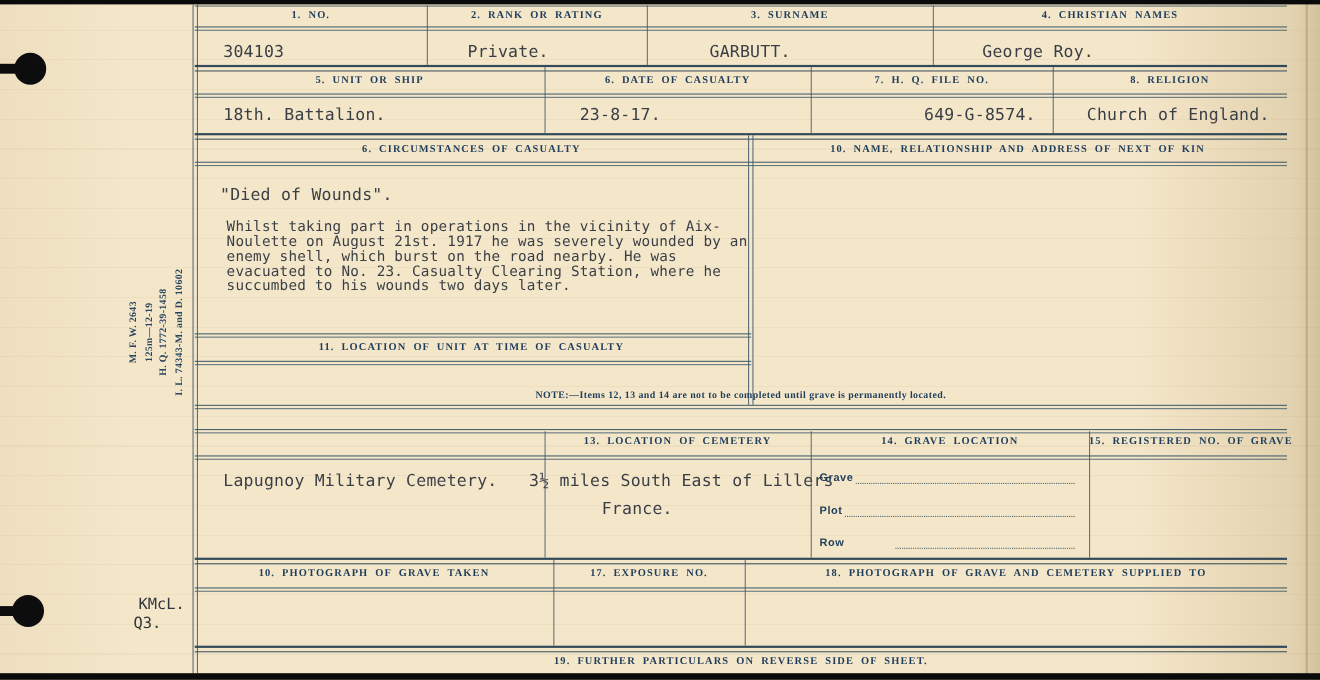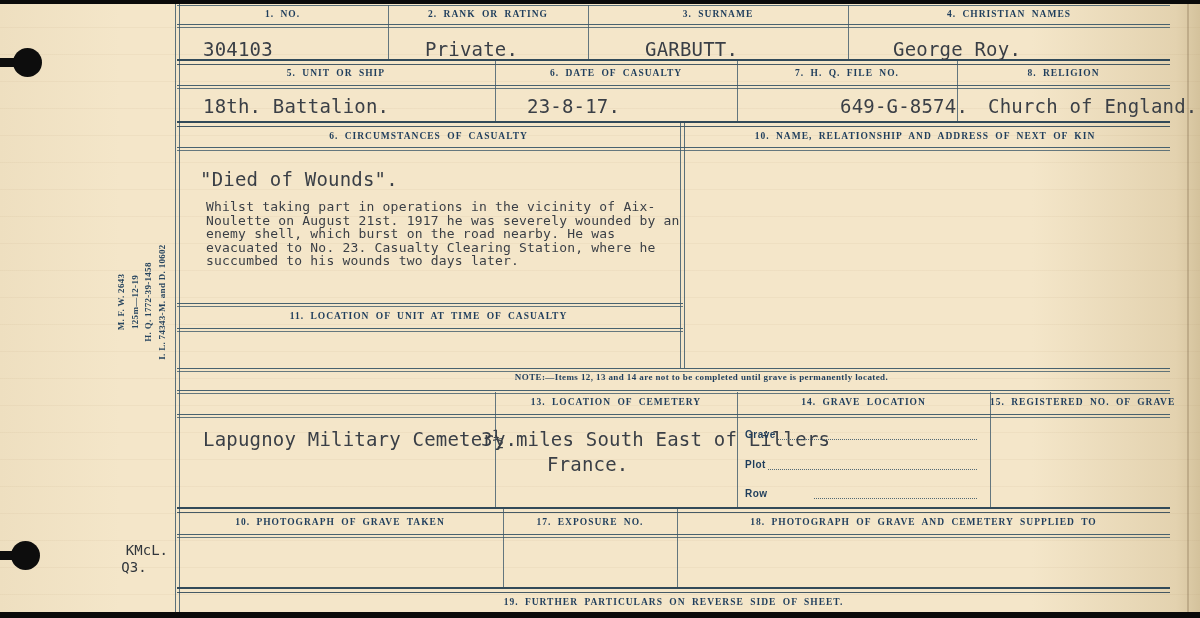--- a/index.html
+++ b/index.html
@@ -21,21 +21,21 @@
   .hr{position:absolute;height:1px;background:rgba(62,90,108,0.85);}
   .hr2{position:absolute;height:2px;border-top:1px solid rgba(54,84,102,0.9);border-bottom:1px solid rgba(54,84,102,0.75);}
   .hr2.hv{border-top:2px solid rgba(40,66,84,0.95);border-bottom:1px solid rgba(40,66,84,0.85);height:3px;}
   .vr{position:absolute;width:1px;background:rgba(62,90,108,0.8);}
   .vr2{position:absolute;width:3px;border-left:1px solid rgba(62,90,108,0.85);border-right:1px solid rgba(62,90,108,0.85);}
   .hdr{
     position:absolute;font-family:"Liberation Serif",serif;font-size:9.5px;font-weight:bold;
     color:#1e3d5c;letter-spacing:1px;word-spacing:3px;text-align:center;white-space:nowrap;
   }
   .typed{
-    position:absolute;font-family:"DejaVu Sans Mono",monospace;font-size:19px;
+    position:absolute;font-family:"DejaVu Sans Mono",monospace;font-size:15px;
     color:#3a3f46;white-space:pre-line;letter-spacing:0.2px;
   }
   .typed.para{font-size:13px;line-height:13.6px;}
   .note{
     position:absolute;font-family:"Liberation Serif",serif;font-size:9px;font-weight:bold;
     color:#1e3d5c;letter-spacing:0.4px;text-align:center;
   }
   .gl-row{
     position:absolute;display:flex;align-items:flex-end;
     font-family:Liberation Sans, sans-serif;font-size:10px;font-weight:bold;color:#1e3d5c;letter-spacing:0.5px;
@@ -131,21 +131,21 @@
 
   <div class="typed" style="left:200px;top:168px;">"Died of Wounds".</div>
   <div class="typed para" style="left:206px;top:200px;width:478px;">Whilst taking part in operations in the vicinity of Aix-
 Noulette on August 21st. 1917 he was severely wounded by an
 enemy shell, which burst on the road nearby. He was
 evacuated to No. 23. Casualty Clearing Station, where he
 succumbed to his wounds two days later.</div>
 
   <div class="hdr" style="left:177px;top:311px;width:503px;">11. LOCATION OF UNIT AT TIME OF CASUALTY</div>
 
-  <div class="note" style="left:177px;top:372px;width:993px;margin-left:28px;">NOTE:—Items 12, 13 and 14 are not to be completed until grave is permanently located.</div>
+  <div class="note" style="left:177px;top:354px;width:993px;">NOTE:—Items 12, 13 and 14 are not to be completed until grave is permanently located.</div>
 
   <div class="hdr" style="left:495px;top:397px;width:242px;">13. LOCATION OF CEMETERY</div>
   <div class="hdr" style="left:737px;top:397px;width:253px;">14. GRAVE LOCATION</div>
   <div class="hdr" style="left:990px;top:397px;width:180px;">15. REGISTERED NO. OF GRAVE</div>
 
   <div class="typed" style="left:203px;top:428px;">Lapugnoy Military Cemetery.</div>
   <div class="typed" style="left:481px;top:428px;">3½ miles South East of Lillers</div>
   <div class="typed" style="left:547px;top:453px;">France.</div>
 
   <div class="gl-row" style="left:745px;top:428px;width:232px;height:12px;">

